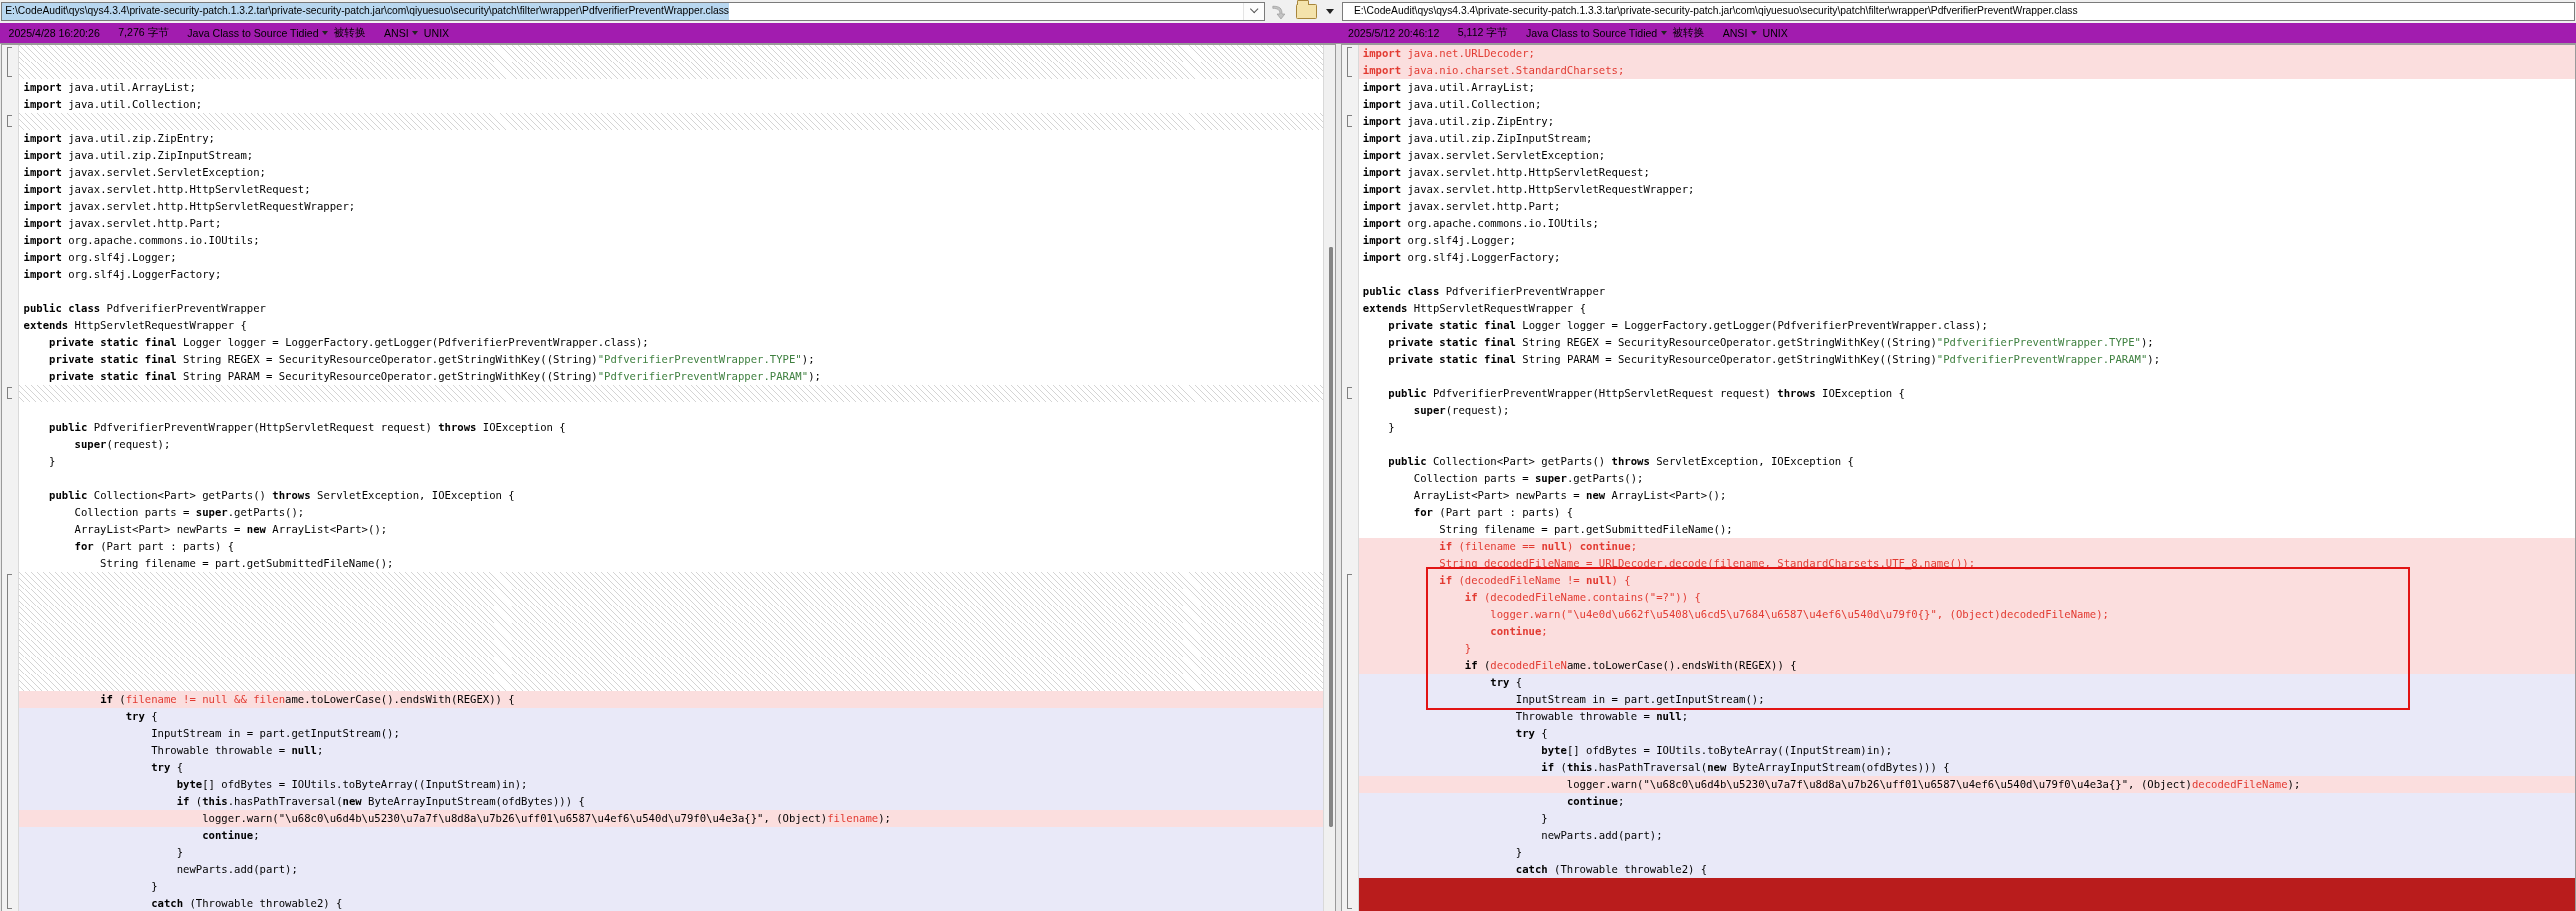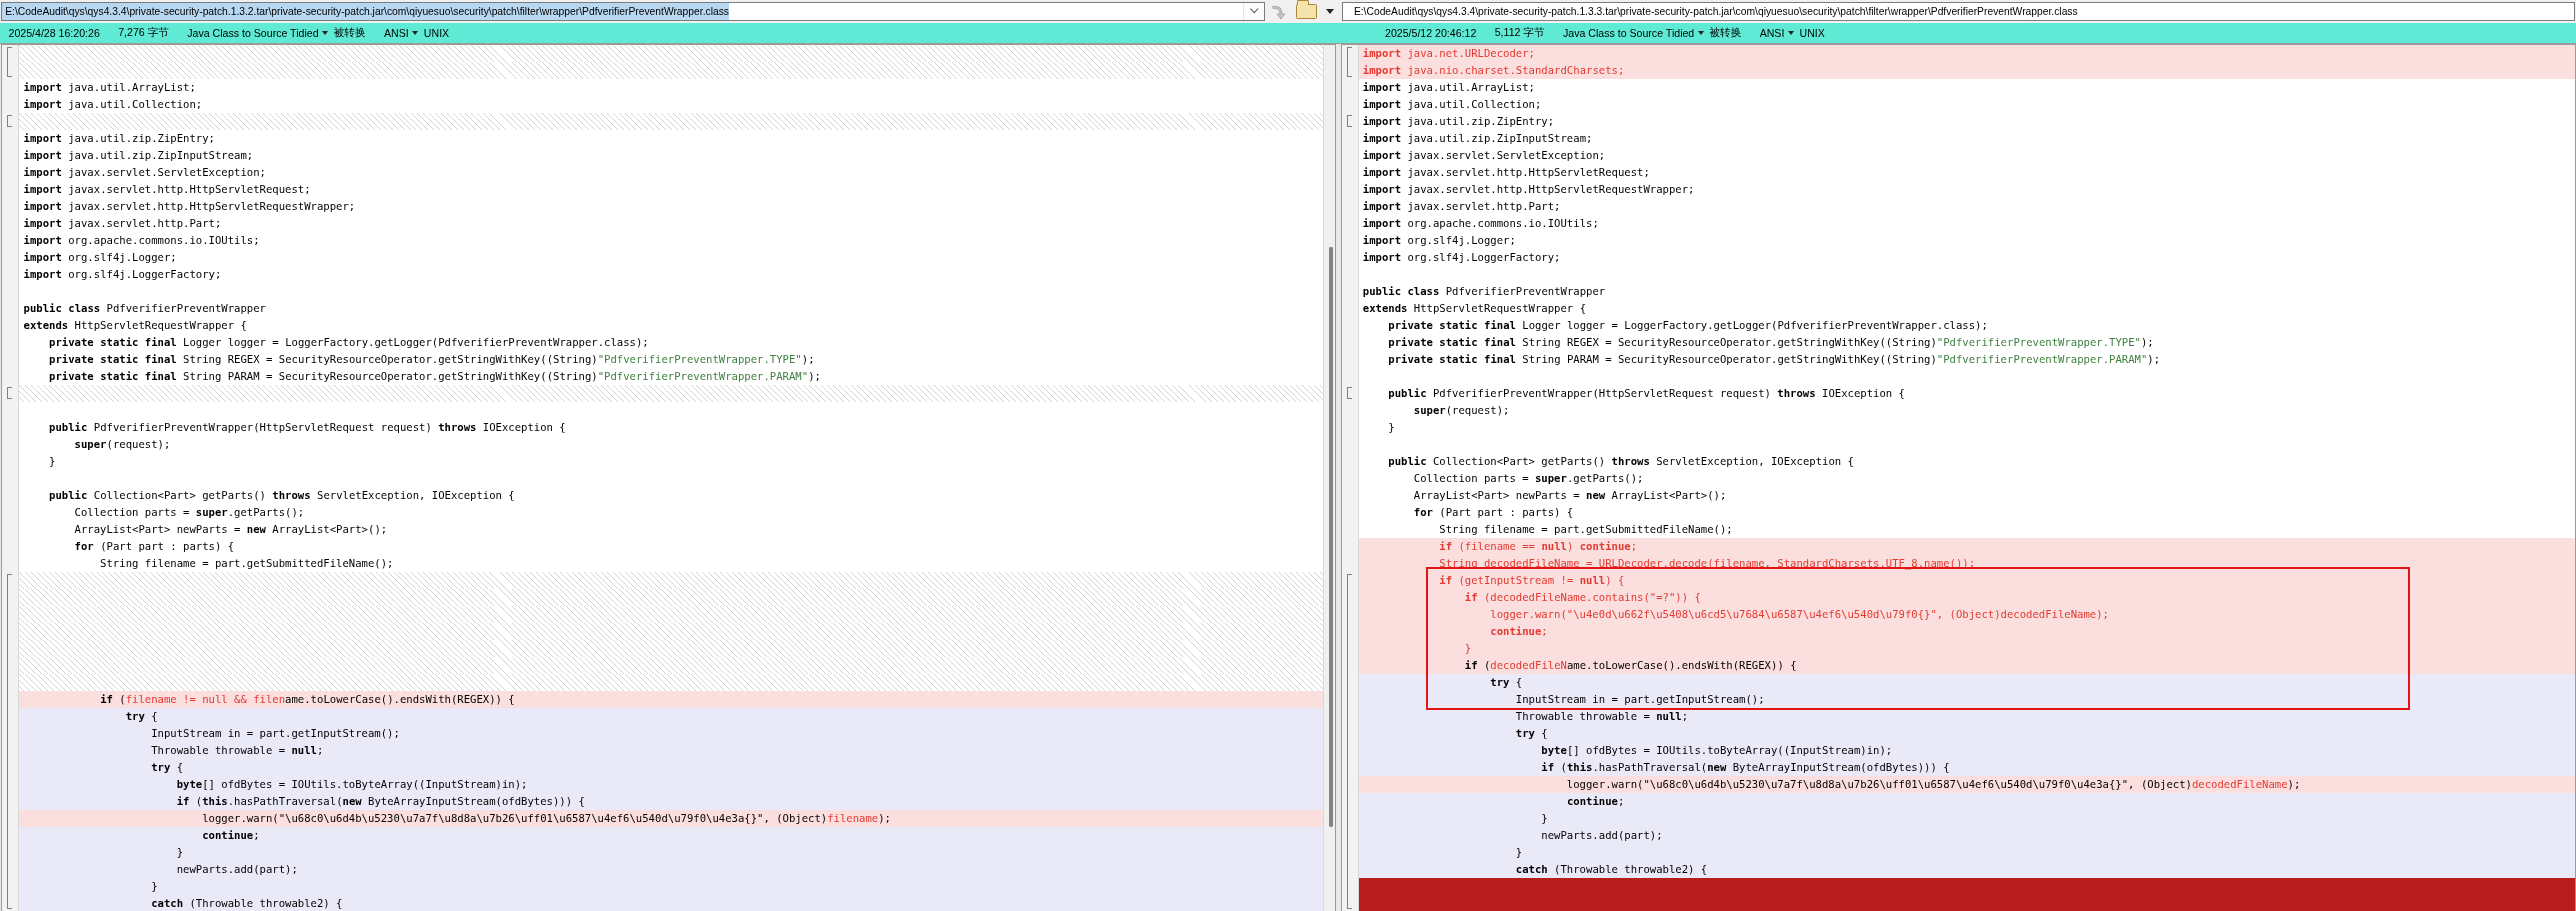--- a/index.html
+++ b/index.html
@@ -1,35 +1,35 @@
 <!DOCTYPE html>
 <html style="font-size:11.3px"><head>
 <meta charset="utf-8">
 <style>
   * { box-sizing: border-box; margin: 0; padding: 0; }
   html,body { width: 2576px; height: 912px; overflow: hidden;
     font-family: "Liberation Sans", sans-serif; background: #f0f0f0; }
 
   
   .toolbar { height: 22.6px; display: flex; align-items: center; padding: 1.4px 1.4px; gap: 4.2px; background:#f0f0f0; }
-  .combo { height: 19px; background: #ffffff; border: 0.7px solid #7b7b7b; display: flex; align-items: flex-start; overflow: hidden; }
+  .combo { height: 19px; background: #ffffff; border: 0.7px solid #7b7b7b; display: flex; align-items: center; overflow: hidden; }
   .combo-left { width: 1264px; }
   .combo-right { flex: 1; padding-left: 8px; }
   .combo-text { font-size: 10.3px; color: #000; white-space: nowrap; padding-left: 2.8px; line-height: 17.7px; }
   .combo-text.sel { background: #b8d7f0; }
   .combo-btn { margin-left: auto; width: 21px; height: 17.7px; display:flex; align-items:center; justify-content:center; border-left:0.7px solid #e4e4e4; background:#fdfdfd; }
   .chev { width: 6.4px; height: 6.4px; border-right: 1.1px solid #555; border-bottom: 1.1px solid #555; transform: rotate(45deg) translate(-1.4px,-1.4px); }
   .tool-ic { display:flex; align-items:center; justify-content:center; }
   .folder { position: relative; width: 21px; height: 15.6px; background: #f4e3ab; border: 1.1px solid #a8863c; border-radius: 1.4px; margin-left: 4.2px; }
   .folder:before { content:""; position:absolute; top:-4.2px; left:0; width: 9.2px; height: 3.5px; background:#f4e3ab; border:1.1px solid #a8863c; border-bottom:none; border-radius: 1.4px 1.4px 0 0; }
   .tri-down { width:0; height:0; border-left:4.2px solid transparent; border-right:4.2px solid transparent; border-top:5px solid #222; margin: 0 4.2px; }
   .tri-sm { width:0; height:0; border-left:3.5px solid transparent; border-right:3.5px solid transparent; border-top:4.2px solid #222; display:inline-block; margin: 0 5.7px 0 3.5px; }
 
   
-  .metabar { height: 21px; display: flex; background: #5eead4; border-bottom: 0.7px solid #9a9a9a; font-size: 10.6px; color:#000;gap:37px; }
+  .metabar { height: 21px; display: flex; background: #a21caf; border-bottom: 0.7px solid #9a9a9a; font-size: 10.6px; color:#000; }
   .meta-half { display: flex; align-items: center; white-space: nowrap; }
   .meta-half.l { width: 1338px; padding-left: 8.5px; }
   .meta-half.r { flex: 1; padding-left: 10px; }
   .meta-item { margin-right: 18.4px; display: inline-flex; align-items: center; }
 
   
   .panes { display: flex; height: 868px; background:#e8e8e8; }
   .pane { position: relative; border: 0.7px solid #9a9a9a; background: #fff; display: flex; }
   .pane.left  { width: 1335px; margin-left: 1.4px; }
   .pane.right { flex: 1; margin-left: 4.2px; }
@@ -207,21 +207,21 @@
         <div class="row bg-w"><span class="sg-n">        </span><span class="sg-k">super</span><span class="sg-n">(request);</span></div>
         <div class="row bg-w"><span class="sg-n">    }</span></div>
         <div class="row bg-w"></div>
         <div class="row bg-w"><span class="sg-n">    </span><span class="sg-k">public</span><span class="sg-n"> Collection&lt;Part&gt; getParts() </span><span class="sg-k">throws</span><span class="sg-n"> ServletException, IOException {</span></div>
         <div class="row bg-w"><span class="sg-n">        Collection parts = </span><span class="sg-k">super</span><span class="sg-n">.getParts();</span></div>
         <div class="row bg-w"><span class="sg-n">        ArrayList&lt;Part&gt; newParts = </span><span class="sg-k">new</span><span class="sg-n"> ArrayList&lt;Part&gt;();</span></div>
         <div class="row bg-w"><span class="sg-n">        </span><span class="sg-k">for</span><span class="sg-n"> (Part part : parts) {</span></div>
         <div class="row bg-w"><span class="sg-n">            String filename = part.getSubmittedFileName();</span></div>
         <div class="row bg-p"><span class="sg-r">            </span><span class="sg-kr">if</span><span class="sg-r"> (filename == </span><span class="sg-kr">null</span><span class="sg-r">) </span><span class="sg-kr">continue</span><span class="sg-r">;</span></div>
         <div class="row bg-p"><span class="sg-r">            String decodedFileName = URLDecoder.decode(filename, StandardCharsets.UTF_8.name());</span></div>
-        <div class="row bg-p"><span class="sg-r">            </span><span class="sg-kr">if</span><span class="sg-r"> (getInputStream != </span><span class="sg-kr">null</span><span class="sg-r">) {</span></div>
+        <div class="row bg-p"><span class="sg-r">            </span><span class="sg-kr">if</span><span class="sg-r"> (decodedFileName != </span><span class="sg-kr">null</span><span class="sg-r">) {</span></div>
         <div class="row bg-p"><span class="sg-r">                </span><span class="sg-kr">if</span><span class="sg-r"> (decodedFileName.contains("=?")) {</span></div>
         <div class="row bg-p"><span class="sg-r">                    logger.warn("\u4e0d\u662f\u5408\u6cd5\u7684\u6587\u4ef6\u540d\u79f0{}", (Object)decodedFileName);</span></div>
         <div class="row bg-p"><span class="sg-r">                    </span><span class="sg-kr">continue</span><span class="sg-r">;</span></div>
         <div class="row bg-p"><span class="sg-r">                }</span></div>
         <div class="row bg-p"><span class="sg-n">                </span><span class="sg-k">if</span><span class="sg-n"> (</span><span class="sg-r">decodedFileN</span><span class="sg-n">ame.toLowerCase().endsWith(REGEX)) {</span></div>
         <div class="row bg-l"><span class="sg-n">                    </span><span class="sg-k">try</span><span class="sg-n"> {</span></div>
         <div class="row bg-l"><span class="sg-n">                        InputStream in = part.getInputStream();</span></div>
         <div class="row bg-l"><span class="sg-n">                        Throwable throwable = </span><span class="sg-k">null</span><span class="sg-n">;</span></div>
         <div class="row bg-l"><span class="sg-n">                        </span><span class="sg-k">try</span><span class="sg-n"> {</span></div>
         <div class="row bg-l"><span class="sg-n">                            </span><span class="sg-k">byte</span><span class="sg-n">[] ofdBytes = IOUtils.toByteArray((InputStream)in);</span></div>

